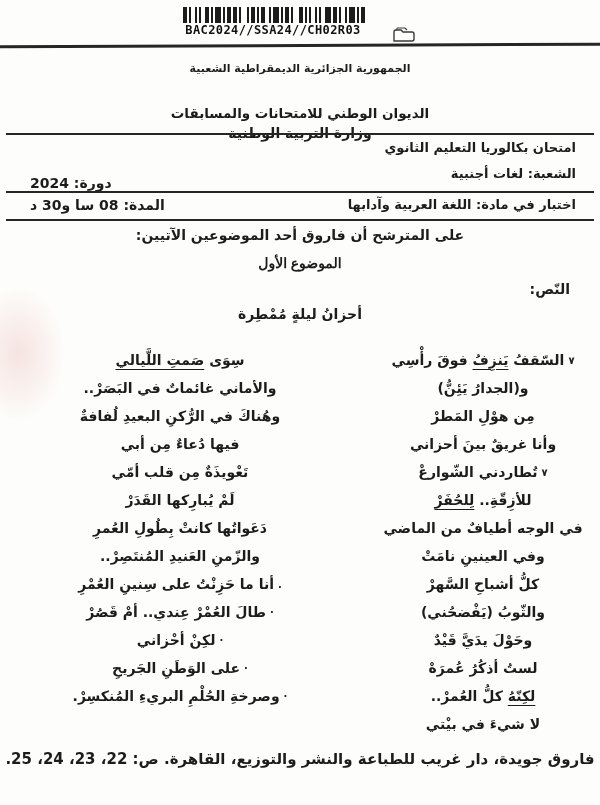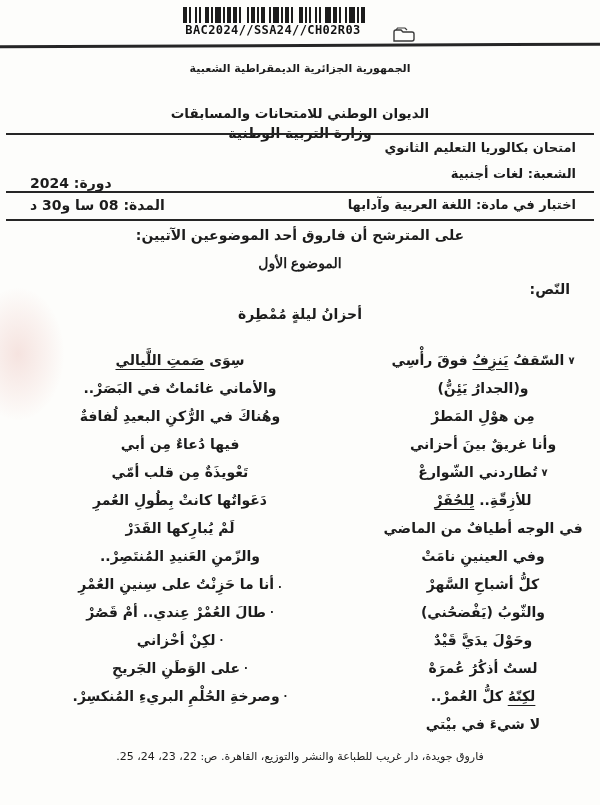--- a/index.html
+++ b/index.html
@@ -33,21 +33,21 @@
   .text-label{position:absolute;right:30px;top:281px;font-size:14px;font-weight:bold;}
   .poem-title{top:306px;font-size:14px;font-weight:bold;}
   
   .poem-col{position:absolute;top:346px;font-size:14px;font-weight:bold;}
   .poem-col .verse{height:28px;line-height:28px;text-align:center;white-space:nowrap;}
   .poem-col-right{left:372px;width:222px;}
   .poem-col-left{left:45px;width:270px;}
   .verse .u{text-decoration:underline;text-decoration-thickness:1.3px;text-underline-offset:4px;}
   .verse .mark{font-size:10px;margin-left:4px;position:relative;top:-1px;color:#222;}
   
-  .footer{top:750px;font-size:11px;font-weight:normal;}
+  .footer{top:750px;font-size:15px;font-weight:bold;}
   
   .folder-icon{position:absolute;left:388px;top:25px;}
   
   .stain{position:absolute;left:-28px;top:288px;width:92px;height:132px;border-radius:50%;
     background:radial-gradient(ellipse at center, rgba(236,196,190,.45) 0%, rgba(243,216,212,.28) 45%, rgba(250,240,238,0) 72%);}
 </style>
 </head>
 <body>
 
 <div class="page">
@@ -101,22 +101,22 @@
       <div class="verse"><span>لستُ أذكُرُ عُمرَهْ</span></div>
       <div class="verse"><span class="u">لكِنّهُ</span><span> كلُّ العُمرْ..</span></div>
       <div class="verse"><span>لا شيءَ في بيْتي</span></div>
     </div>
   <div class="poem-col poem-col-left">
       <div class="verse"><span>سِوَى </span><span class="u">صَمتِ اللَّيالي</span></div>
       <div class="verse"><span>والأماني غائماتٌ في البَصَرْ..</span></div>
       <div class="verse"><span>وهُناكَ في الرُّكنِ البعيدِ لُفافةٌ</span></div>
       <div class="verse"><span>فيها دُعاءٌ مِن أبي</span></div>
       <div class="verse"><span>تَعْويذَةٌ مِن قلب أمّي</span></div>
+      <div class="verse"><span>لَمْ يُبارِكها القَدَرْ</span></div>
       <div class="verse"><span>دَعَواتُها كانتْ بِطُولِ العُمرِ</span></div>
-      <div class="verse"><span>لَمْ يُبارِكها القَدَرْ</span></div>
       <div class="verse"><span>والزّمنِ العَنيدِ المُنتَصِرْ..</span></div>
       <div class="verse"><span class="mark">.</span><span>أنا ما حَزِنْتُ على سِنينِ العُمْرِ</span></div>
       <div class="verse"><span class="mark">·</span><span>طالَ العُمْرْ عِندي.. أمْ قَصُرْ</span></div>
       <div class="verse"><span class="mark">·</span><span>لكِنْ أحْزاني</span></div>
       <div class="verse"><span class="mark">·</span><span>على الوَطَنِ الجَريحِ</span></div>
       <div class="verse"><span class="mark">·</span><span>وصرخةِ الحُلْمِ البريءِ المُنكسِرْ.</span></div>
     </div>
 
   <div class="centered footer">فاروق جويدة، دار غريب للطباعة والنشر والتوزيع، القاهرة. ص: 22، 23، 24، 25.</div>
 

